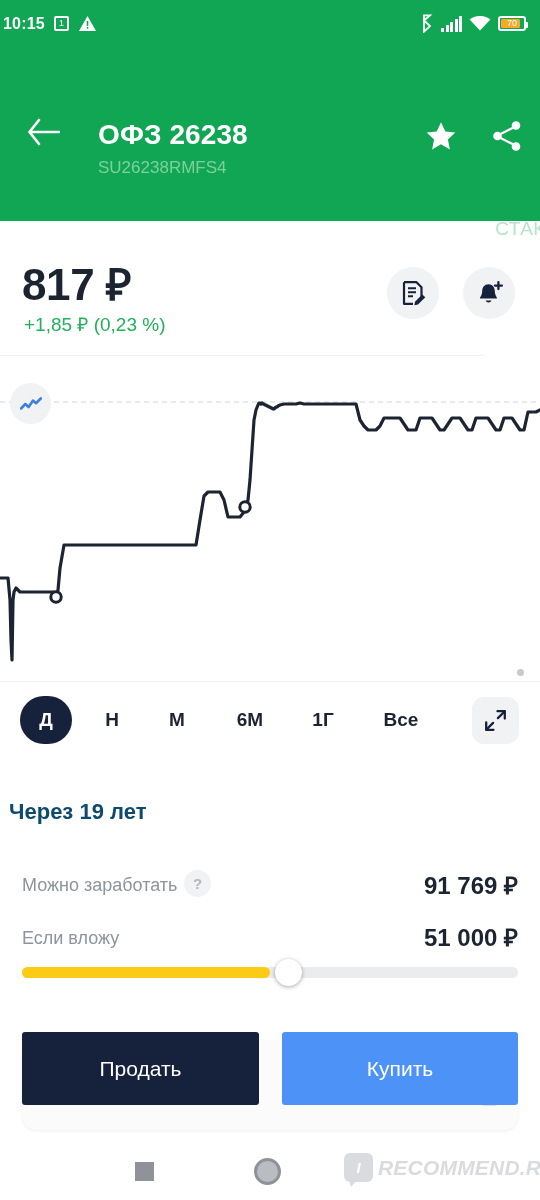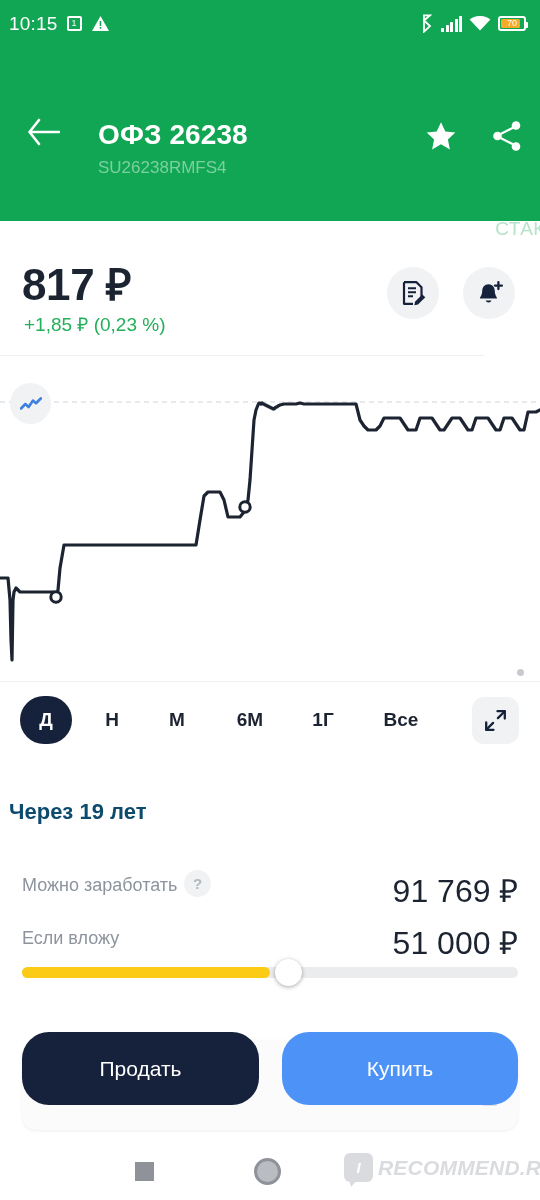--- a/index.html
+++ b/index.html
@@ -3,21 +3,21 @@
 <meta charset="utf-8">
 <style>
   * { margin:0; padding:0; box-sizing:border-box; }
   html,body { width:540px; height:1200px; background:#ffffff;
     font-family:"Liberation Sans", sans-serif; -webkit-font-smoothing:antialiased; }
   #screen { position:relative; width:540px; height:1200px; overflow:hidden; background:#fff; }
 
   
   .statusbar { position:absolute; left:0; top:0; width:540px; height:47px;
     background:#11a653; display:flex; align-items:center; }
-  .sb-clock { color:#fff; font-size:19px; font-weight:400; margin-left:9px; letter-spacing:.2px; }
+  .sb-clock { color:#fff; font-size:16px; font-weight:700; margin-left:3px; letter-spacing:.2px; }
   .sb-left-icons { display:flex; align-items:center; gap:9px; margin-left:9px; }
   .sb-alarm { width:15px; height:15px; border:2px solid #fff; border-radius:2px;
      display:flex; align-items:center; justify-content:center; }
   .sb-alarm span { color:#fff; font-size:9px; line-height:9px; }
   .sb-right { position:absolute; right:14px; top:0; height:47px; display:flex; align-items:center; gap:7px; }
   .bars { display:flex; align-items:flex-end; gap:1.5px; height:16px; }
   .bars i { display:block; width:3px; background:#fff; border-radius:.5px; }
   .batt { position:relative; width:28px; height:15px; border:2px solid #fff; border-radius:3px;
      display:flex; align-items:center; }
   .batt:after { content:""; position:absolute; right:-4px; top:4px; width:2.5px; height:6px;
@@ -71,37 +71,37 @@
   .range { position:absolute; top:14px; height:48px; display:flex; align-items:center;
      justify-content:center; color:#1c2331; font-size:19px; font-weight:700; cursor:pointer; }
   .range.active { background:#16213b; color:#fff; border-radius:24px; width:52px; }
   .expand { position:absolute; left:472px; top:697px; width:47px; height:47px; border-radius:12px;
      background:#f1f2f4; display:flex; align-items:center; justify-content:center; cursor:pointer; }
 
   
   .calc { position:absolute; left:0; top:762px; width:540px; height:240px; background:#fff; }
   .calc-title { position:absolute; left:9px; top:37px; font-size:22px; font-weight:700; color:#0c4a6e; }
   .row-lbl { position:absolute; left:22px; font-size:18px; color:#8e949e; font-weight:400; }
-  .row-val { position:absolute; right:22px; font-size:32px; font-weight:400; color:#1c2331; white-space:nowrap; }
+  .row-val { position:absolute; right:22px; font-size:24px; font-weight:700; color:#1c2331; white-space:nowrap; }
   .qmark { position:absolute; width:27px; height:27px; border-radius:50%; background:#f1f2f4;
      display:flex; align-items:center; justify-content:center; color:#b3b8bf; font-size:15px;
      font-weight:700; cursor:pointer; }
   .slider { position:absolute; left:22px; top:967px; width:496px; height:11px;
      background:#ebecee; border-radius:6px; cursor:pointer; }
   .slider-fill { position:absolute; left:0; top:0; height:11px; width:248px;
      background:#fbcb16; border-radius:6px; }
   .slider-thumb { position:absolute; left:253px; top:-8px; width:27px; height:27px; border-radius:50%;
      background:#fff; box-shadow:0 1px 4px rgba(0,0,0,.35); cursor:pointer; }
 
   
   .ghostcard { position:absolute; left:22px; top:1040px; width:496px; height:90px;
      background:#fbfbfc; border-radius:14px; box-shadow:0 1px 3px rgba(0,0,0,.07); }
   .ghost-txt { position:absolute; left:18px; top:57px; font-size:17px; color:#e3e5e8; }
   .ghost-emb { position:absolute; right:22px; top:48px; font-size:19px; color:#dfe1e5; letter-spacing:-2px; }
-  .btn { position:absolute; top:1032px; height:73px; border-radius:27px; display:flex;
+  .btn { position:absolute; top:1032px; height:73px; border-radius:3px; display:flex;
      align-items:center; justify-content:center; font-size:21px; color:#fff; cursor:pointer; }
   .btn-sell { left:22px; width:237px; background:#16213b; }
   .btn-buy { left:282px; width:236px; background:#4d93f7; }
 
   
   .navbar { position:absolute; left:0; top:1140px; width:540px; height:60px; background:#fff; }
   .nav-sq { position:absolute; left:135px; top:22px; width:19px; height:19px; background:#8f9299; }
   .nav-circ { position:absolute; left:254px; top:18px; width:27px; height:27px; border-radius:50%;
      border:3px solid #8f9299; background:#b9bcc1; }
   .wm { position:absolute; left:344px; top:13px; display:flex; align-items:center; gap:5px;

